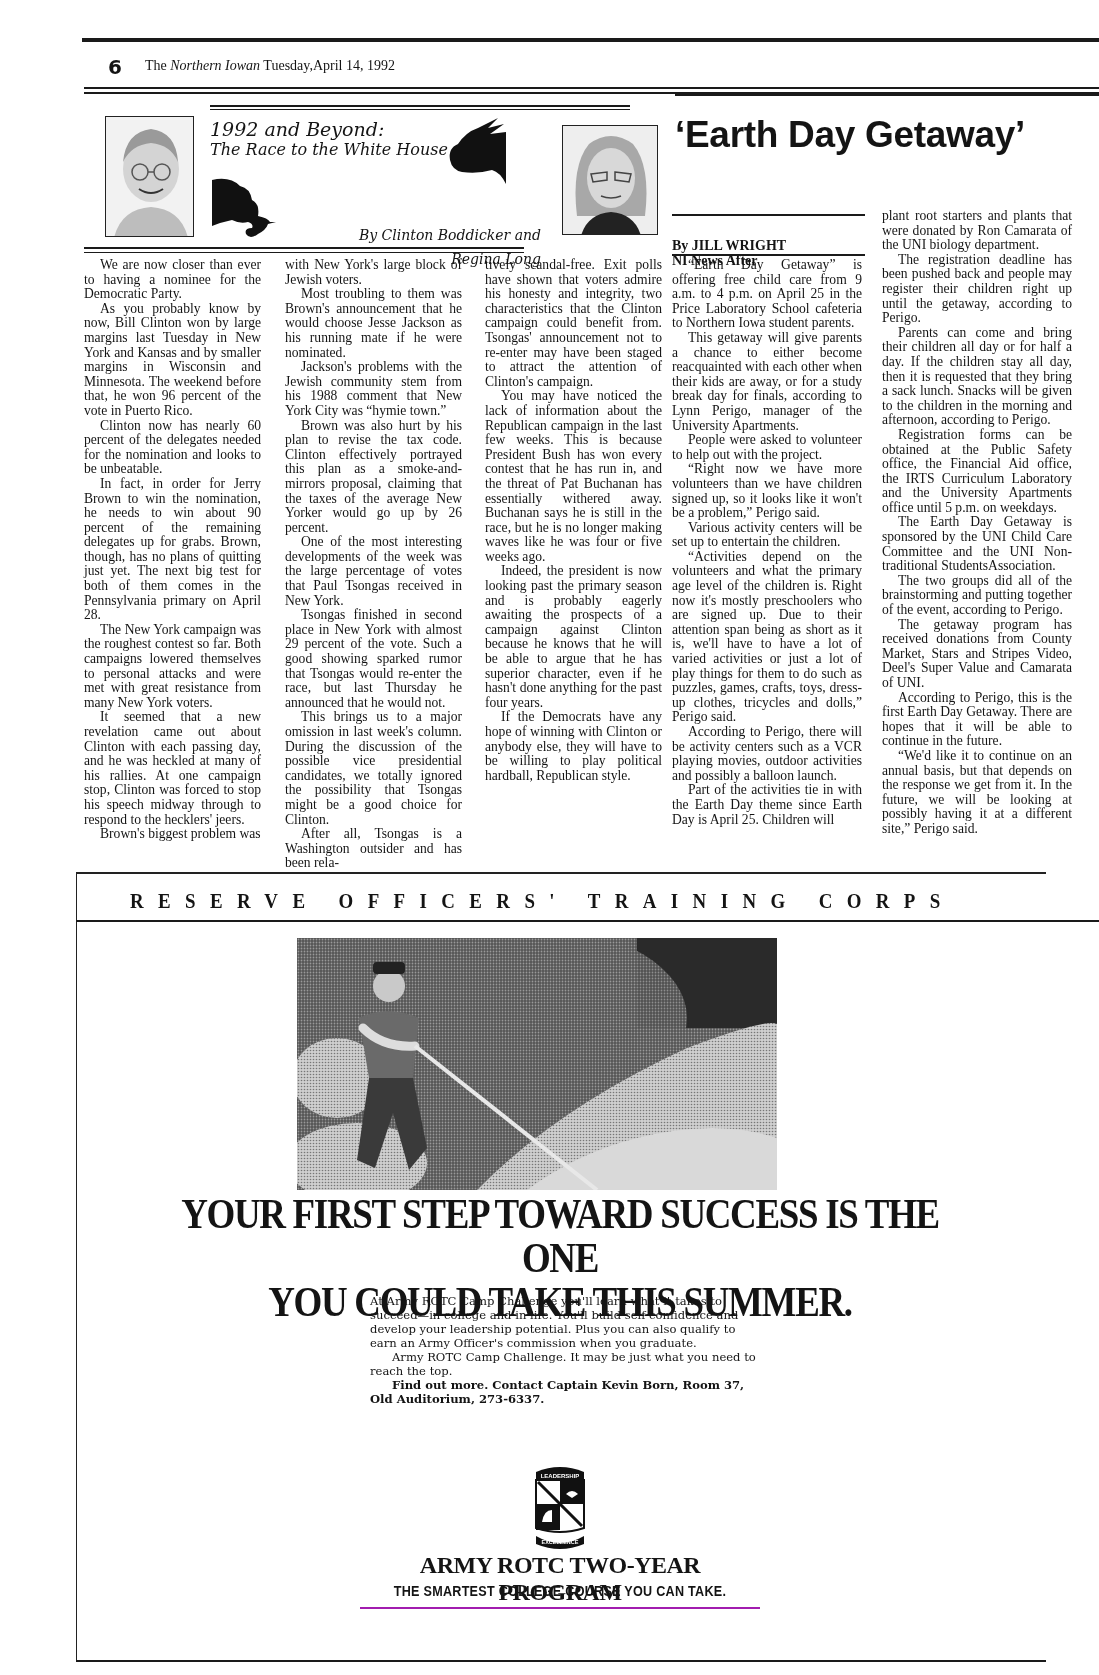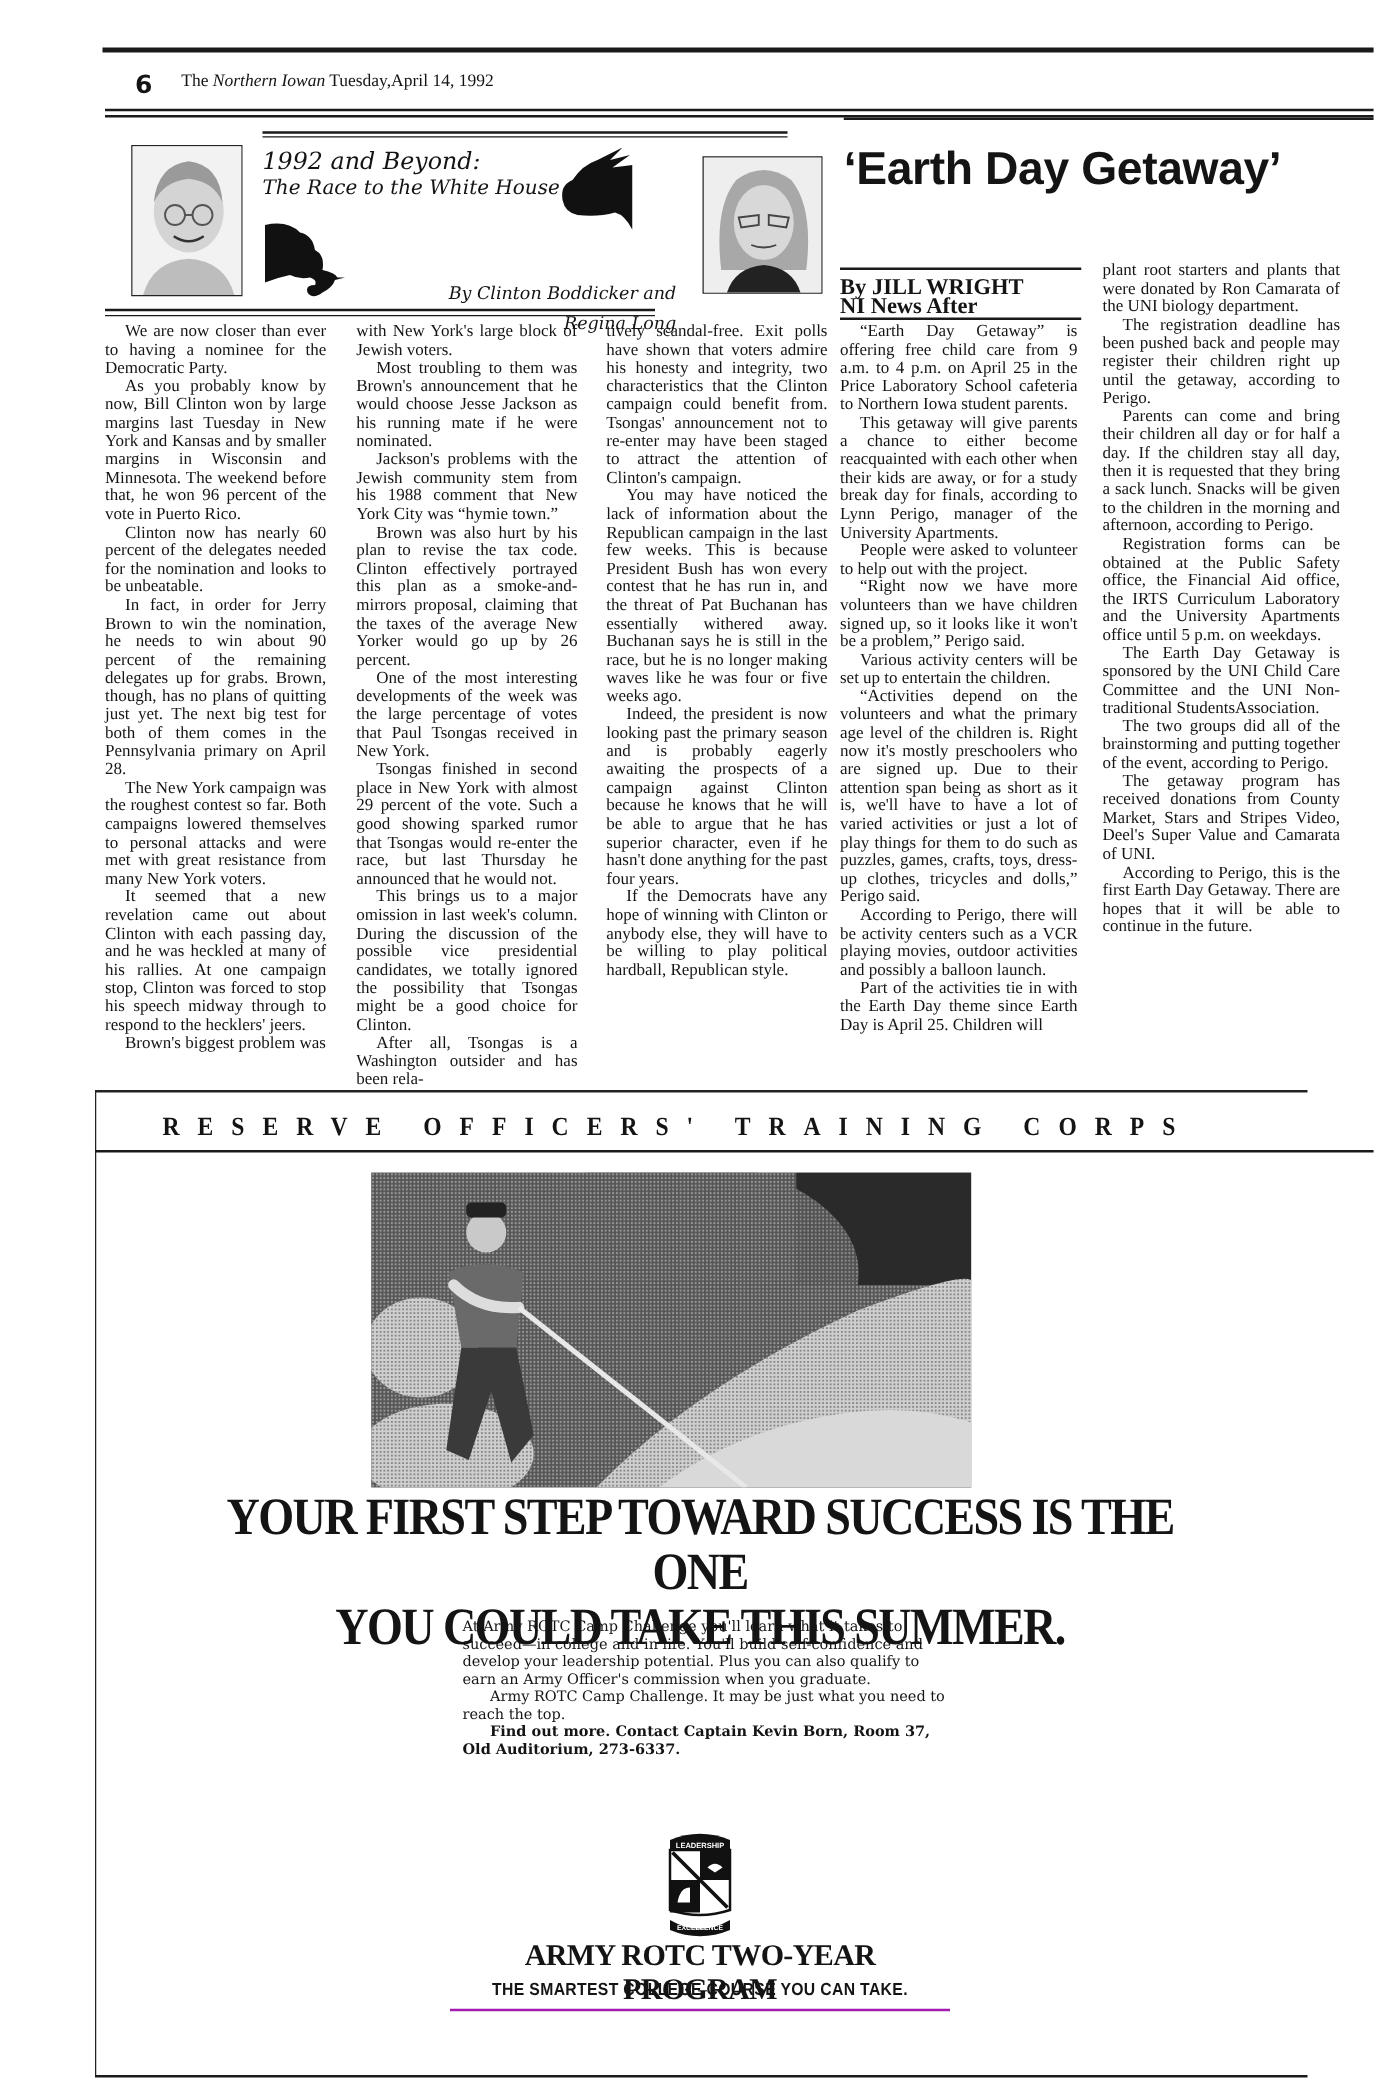--- a/index.html
+++ b/index.html
@@ -15,21 +15,21 @@
 
   
   .photo { position: absolute; border: 1.5px solid #222; background: #fff; overflow: hidden; }
   .banner-title { position: absolute; left: 210px; top: 117px; font-family: "DejaVu Serif", serif; font-style: italic; font-size: 19px; line-height: 24px; }
   .banner-sub { position: absolute; left: 210px; top: 140px; font-family: "DejaVu Serif", serif; font-style: italic; font-size: 16px; }
   .byline-col { position: absolute; right: 558px; top: 203px; font-family: "DejaVu Serif", serif; font-style: italic; font-size: 14px; text-align: right; line-height: 24px; margin-top: 20px; }
 
   
   .hed { position: absolute; left: 675px; top: 115px; font-family: "Liberation Sans", sans-serif; font-weight: bold; font-size: 37px; line-height: 40px; letter-spacing: -0.3px; white-space: nowrap; }
   .hed .l2 { display:block; padding-left: 0px; }
-  .byline-ed { position: absolute; left: 672px; top: 222px; font-weight: bold; font-size: 18px; line-height: 15px; }
+  .byline-ed { position: absolute; left: 672px; top: 238px; font-weight: bold; font-size: 14px; line-height: 15px; }
 
   
   .col { position: absolute; font-size: 13.6px; line-height: 14.6px; text-align: justify; hyphens: none; }
   .col p { text-indent: 16px; }
   .col p.noindent { text-indent: 0; }
   .col p.bold { font-weight: bold; margin-top: 14px; }
 
   
   .ad-box { position: absolute; left: 76px; top: 872px; width: 970px; height: 788px; border-left: 1.5px solid #222; border-top: 2px solid #222; }
   .ad-title { position: absolute; left: 130px; top: 889px; width: 900px; font-family: "Liberation Serif", serif; font-weight: bold; font-size: 21px; letter-spacing: 16px; white-space: nowrap; transform: scaleX(0.9); transform-origin: left; }
@@ -146,20 +146,21 @@
 </div>
 <div class="col" style="left:882px;top:209px;width:190px;">
   <p class="noindent">plant root starters and plants that were donated by Ron Camarata of the UNI biology department.</p>
   <p>The registration deadline has been pushed back and people may register their children right up until the getaway, according to Perigo.</p>
   <p>Parents can come and bring their children all day or for half a day. If the children stay all day, then it is requested that they bring a sack lunch. Snacks will be given to the children in the morning and afternoon, according to Perigo.</p>
   <p>Registration forms can be obtained at the Public Safety office, the Financial Aid office, the IRTS Curriculum Laboratory and the University Apartments office until 5 p.m. on weekdays.</p>
   <p>The Earth Day Getaway is sponsored by the UNI Child Care Committee and the UNI Non-traditional StudentsAssociation.</p>
   <p>The two groups did all of the brainstorming and putting together of the event, according to Perigo.</p>
   <p>The getaway program has received donations from County Market, Stars and Stripes Video, Deel's Super Value and Camarata of UNI.</p>
   <p>According to Perigo, this is the first Earth Day Getaway. There are hopes that it will be able to continue in the future.</p>
+  <p>“We'd like it to continue on an annual basis, but that depends on the response we get from it. In the future, we will be looking at possibly having it at a different site,” Perigo said.</p>
 </div>
 
 <div class="ad-box"></div>
 <div class="ad-title">RESERVE OFFICERS' TRAINING CORPS</div>
 <div class="rule" style="left:76px;top:920px;width:1023px;height:1.5px;"></div>
 
 <div class="ad-photo">
   <svg width="480" height="252" viewBox="0 0 480 252">
     <defs>
       <pattern id="ht" width="3" height="3" patternUnits="userSpaceOnUse">

